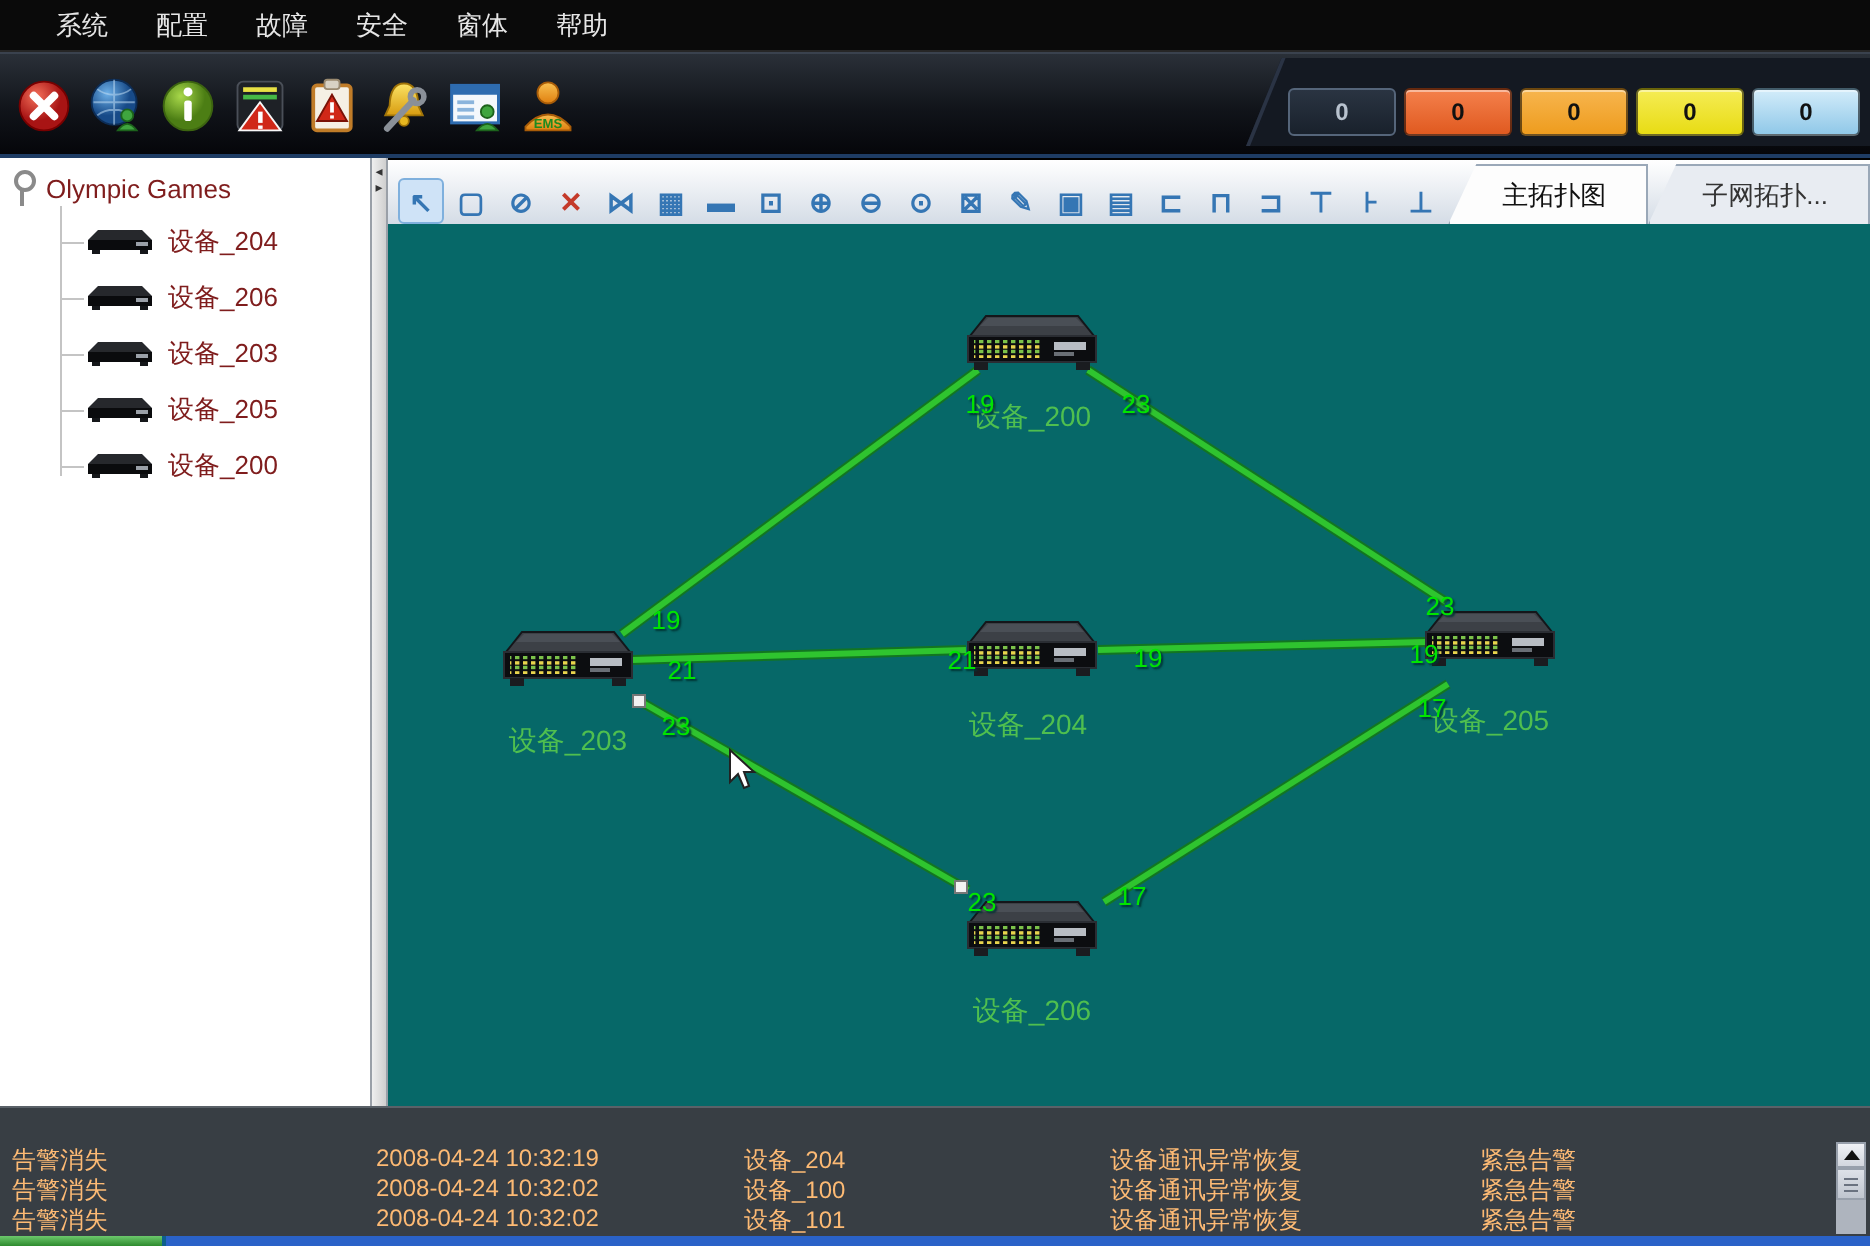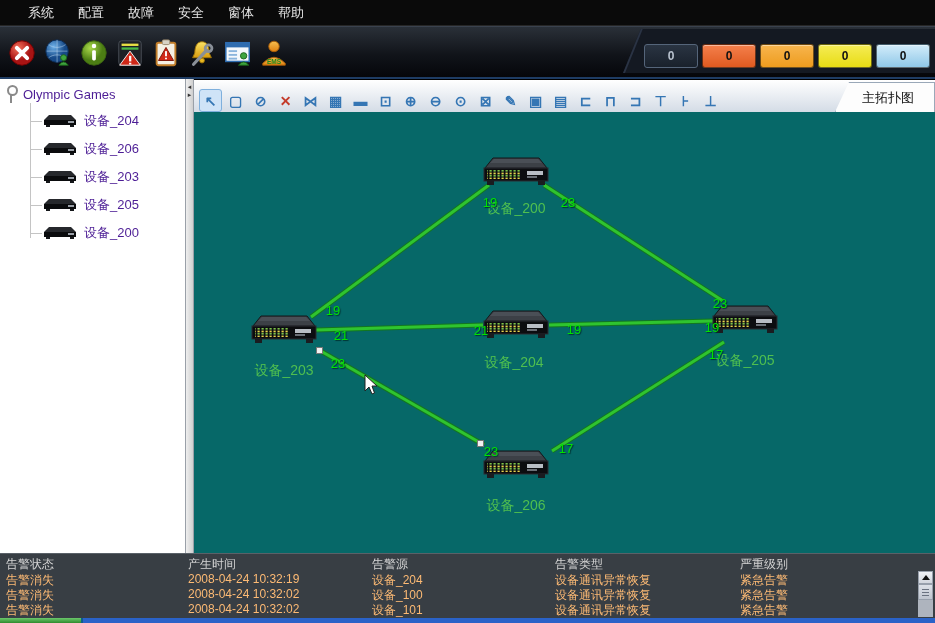--- a/index.html
+++ b/index.html
@@ -46,21 +46,21 @@
   .counter.c0{ background:linear-gradient(#2a3442,#19212c); color:#b8c2ce; border:1px solid #55657a; box-shadow:none;}
   .counter.c1{ background:linear-gradient(#f4804c,#e05a20); }
   .counter.c2{ background:linear-gradient(#f7b54e,#ee9c1e); }
   .counter.c3{ background:linear-gradient(#f5ec55,#e8dc14); }
   .counter.c4{ background:linear-gradient(#d2ecfa,#90c8e8); }
 
   
   #sidebar{
     position:absolute; left:0; top:79px; width:186px; height:474px;
     background:#fff; border-right:1px solid #9aa0a8; overflow:hidden;
-    font-size:13px; color:#4c1d95;
+    font-size:13px; color:#7f1d1d;
   }
   #tree-root{ position:absolute; left:6px; top:6px; display:flex; align-items:center; gap:7px; }
   .root-glyph{ width:10px; height:18px; position:relative; }
   .root-glyph::before{ content:""; position:absolute; left:1px; top:0; width:7px; height:7px; border:2px solid #8a8a8a; border-radius:50%; }
   .root-glyph::after{ content:""; position:absolute; left:4px; top:9px; width:2px; height:9px; background:#8a8a8a; }
   .tree-vline{ position:absolute; left:30px; top:24px; width:1px; height:135px; background:#c4c4c4; }
   .tree-item{ position:absolute; left:30px; height:24px; display:flex; align-items:center; }
   .tree-item .stub{ width:12px; height:1px; background:#c4c4c4; }
   .tree-item svg{ margin-right:6px; }
   .tree-item .lbl{ white-space:nowrap; }
@@ -357,20 +357,21 @@
   <span class="ti ti-save"></span>
   <span class="ti ti-devtable"></span>
   <span class="ti ti-al"></span>
   <span class="ti ti-ac"></span>
   <span class="ti ti-ar"></span>
   <span class="ti ti-at"></span>
   <span class="ti ti-am"></span>
   <span class="ti ti-ab"></span>
   <div id="topo-tabs">
     <div class="topo-tab active">主拓扑图</div>
+    <div class="topo-tab inactive">子网拓扑...</div>
   </div>
 </div>
 
 <div id="topo">
   <svg id="links" width="741" height="441">
     <g stroke="#157815" stroke-width="5" fill="none" opacity=".85">
       <line x1="117" y1="205" x2="295" y2="73"></line>
       <line x1="350" y1="73" x2="529" y2="189"></line>
       <line x1="122" y1="218" x2="289" y2="213"></line>
       <line x1="355" y1="213" x2="519" y2="209"></line>
@@ -424,27 +425,20 @@
   <span class="port-label" style="left:297px;top:339px">23</span>
   <span class="port-label" style="left:522px;top:242px">17</span>
   <span class="port-label" style="left:372px;top:336px">17</span>
 
   <svg id="cursor" style="left:170px;top:262px" width="16" height="22">
     <polygon points="1,1 1,17 5,13 8,20 10.5,19 8,12 13,12" fill="#fff" stroke="#222" stroke-width="1"></polygon>
   </svg>
 </div>
 
 <div id="alarm-panel">
-  <div id="alarm-header">
-    <span class="acol c1">告警状态</span>
-    <span class="acol c2">产生时间</span>
-    <span class="acol c3">告警源</span>
-    <span class="acol c4">告警类型</span>
-    <span class="acol c5">严重级别</span>
-  </div>
   <div class="alarm-row r0">
     <span class="acol c1">告警消失</span>
     <span class="acol c2">2008-04-24 10:32:19</span>
     <span class="acol c3">设备_204</span>
     <span class="acol c4">设备通讯异常恢复</span>
     <span class="acol c5">紧急告警</span>
   </div>
   <div class="alarm-row r1">
     <span class="acol c1">告警消失</span>
     <span class="acol c2">2008-04-24 10:32:02</span>

